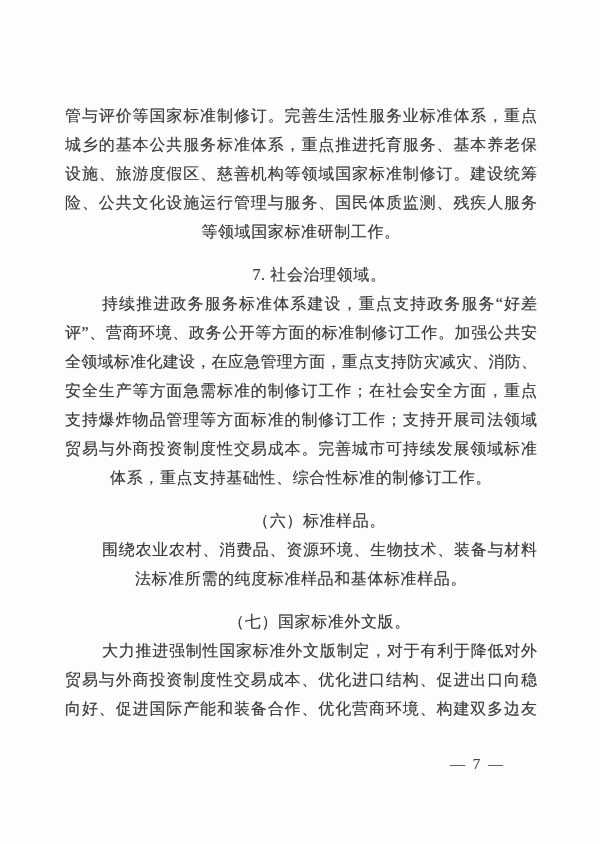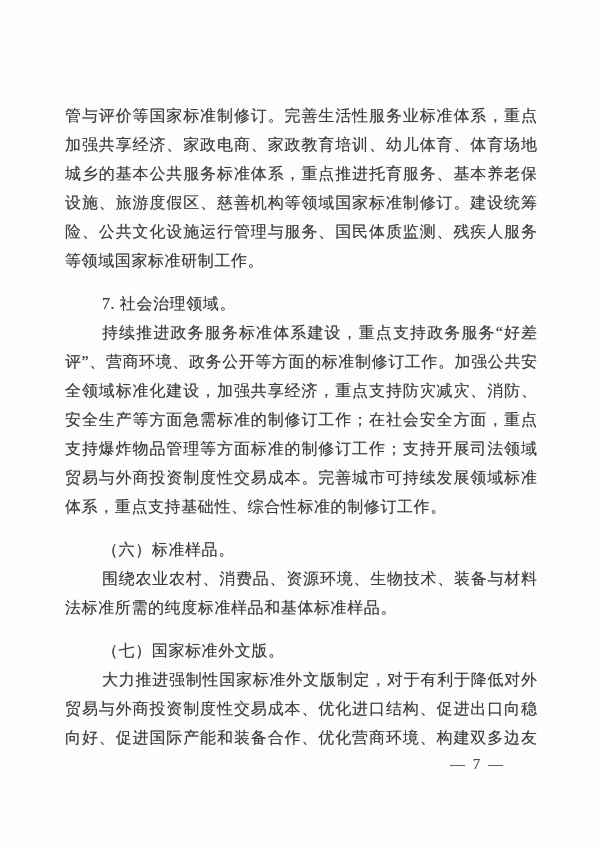--- a/index.html
+++ b/index.html
@@ -31,21 +31,21 @@
     text-shadow: 0 0 0.7px rgba(70, 70, 70, 0.55);
   }
   
   .line.fill {
     text-align: justify;
     text-align-last: justify;
   }
   
   .line.end {
     letter-spacing: 0.6px;
-    text-align: left;
+    text-align: center;
   }
   
   .line.indent {
     padding-left: 37px;
   }
   
   .line.gap {
     margin-top: 14px;
   }
   .page-num {
@@ -58,29 +58,28 @@
     color: #474747;
     text-shadow: 0 0 0.7px rgba(70, 70, 70, 0.5);
   }
 </style>
 </head>
 <body>
 
 <div class="page">
   <div class="content">
     <div class="line fill">管与评价等国家标准制修订。完善生活性服务业标准体系，重点</div>
-    <div class="line fill">加强共享经济、家政电商、家政教育培训、幼儿体育、体育场地</div>
     <div class="line fill">城乡的基本公共服务标准体系，重点推进托育服务、基本养老保</div>
     <div class="line fill">设施、旅游度假区、慈善机构等领域国家标准制修订。建设统筹</div>
     <div class="line fill">险、公共文化设施运行管理与服务、国民体质监测、残疾人服务</div>
     <div class="line end">等领域国家标准研制工作。</div>
     <div class="line indent gap end">7. 社会治理领域。</div>
     <div class="line indent fill">持续推进政务服务标准体系建设，重点支持政务服务“好差</div>
     <div class="line fill">评”、营商环境、政务公开等方面的标准制修订工作。加强公共安</div>
-    <div class="line fill">全领域标准化建设，加强共享经济，重点支持防灾减灾、消防、</div>
+    <div class="line fill">全领域标准化建设，在应急管理方面，重点支持防灾减灾、消防、</div>
     <div class="line fill">安全生产等方面急需标准的制修订工作；在社会安全方面，重点</div>
     <div class="line fill">支持爆炸物品管理等方面标准的制修订工作；支持开展司法领域</div>
     <div class="line fill">贸易与外商投资制度性交易成本。完善城市可持续发展领域标准</div>
     <div class="line end">体系，重点支持基础性、综合性标准的制修订工作。</div>
     <div class="line indent gap end">（六）标准样品。</div>
     <div class="line indent fill">围绕农业农村、消费品、资源环境、生物技术、装备与材料</div>
     <div class="line end">法标准所需的纯度标准样品和基体标准样品。</div>
     <div class="line indent gap end">（七）国家标准外文版。</div>
     <div class="line indent fill">大力推进强制性国家标准外文版制定，对于有利于降低对外</div>
     <div class="line fill">贸易与外商投资制度性交易成本、优化进口结构、促进出口向稳</div>

